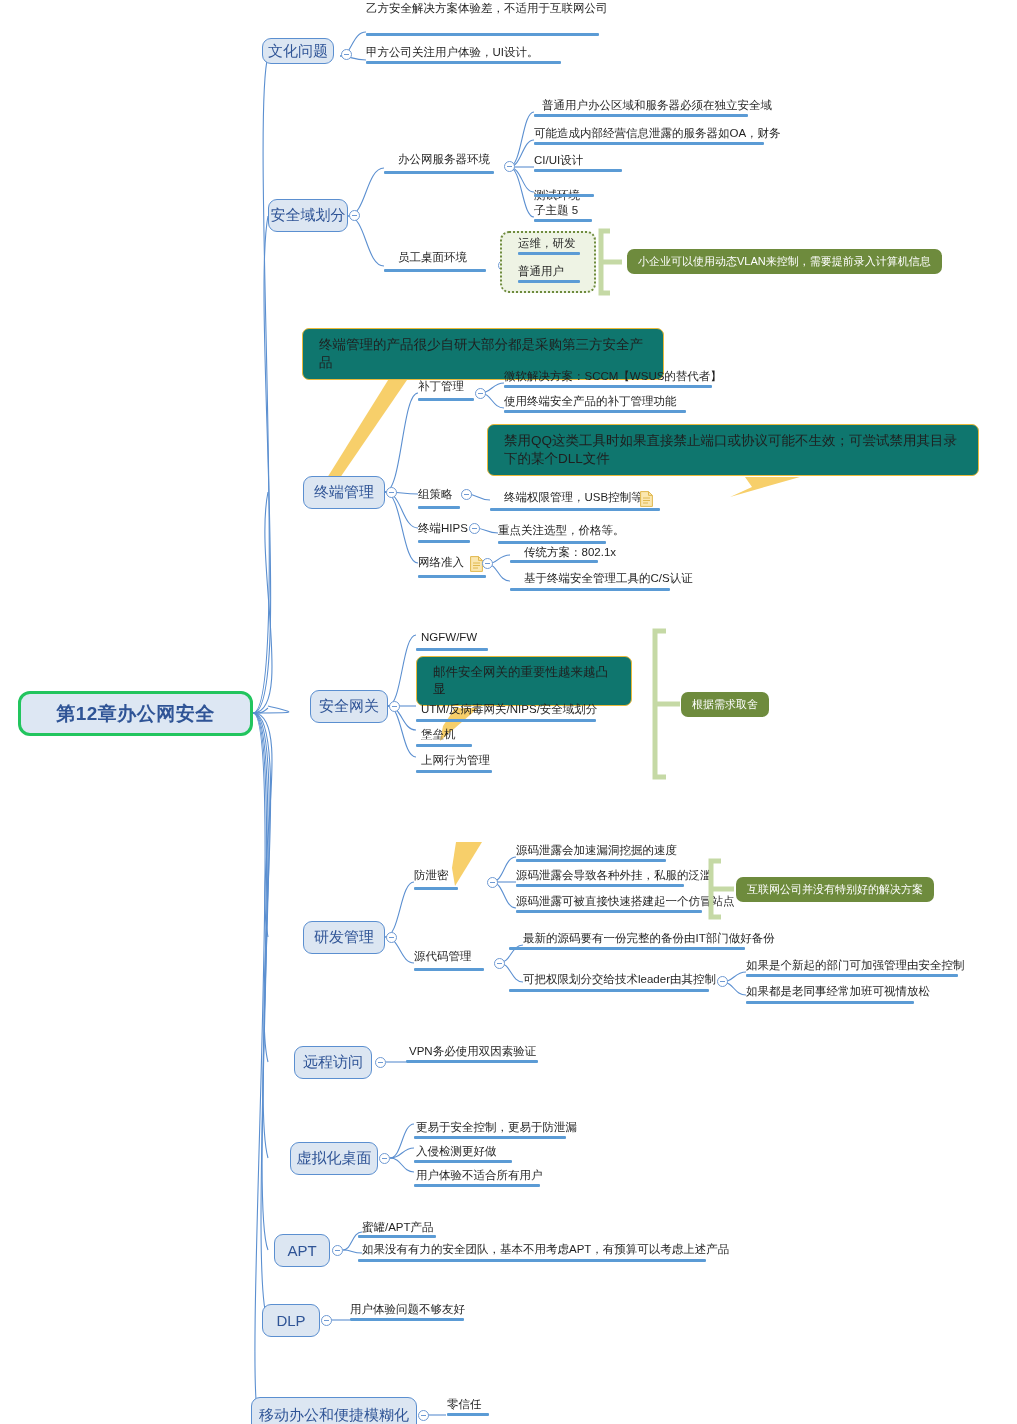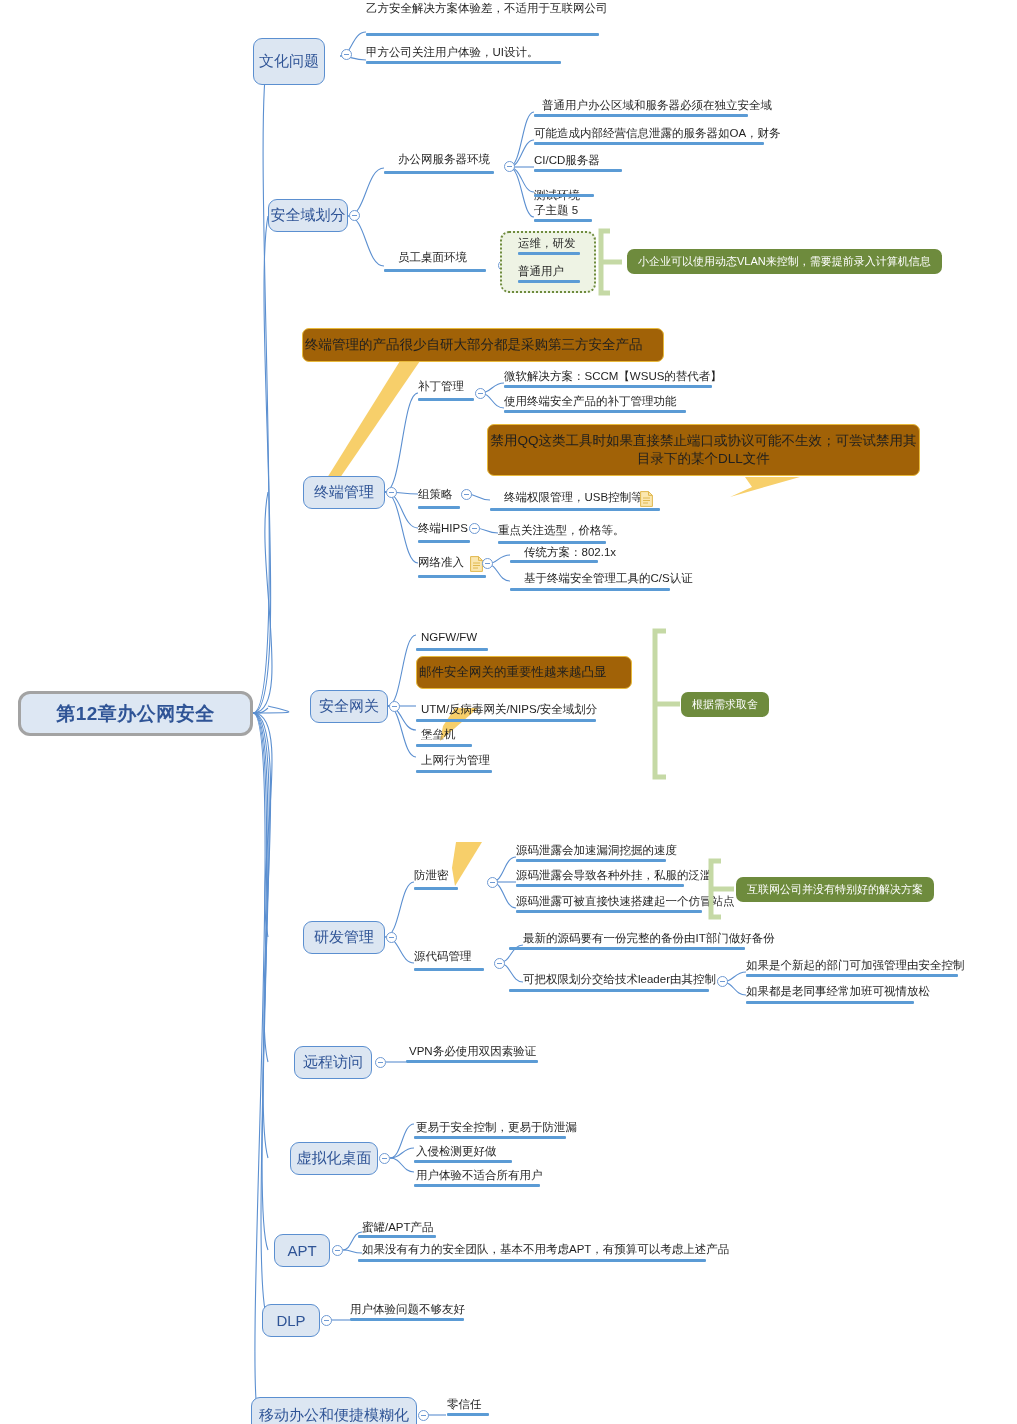--- a/index.html
+++ b/index.html
@@ -8,21 +8,21 @@
     font-family:"Liberation Sans","DejaVu Sans",sans-serif;
     -webkit-font-smoothing:antialiased;
   }
   #canvas{position:absolute;inset:0;width:1017px;height:1424px;}
   #links{position:absolute;left:0;top:0;width:1017px;height:1424px;pointer-events:none;}
 
   
   .node{position:absolute;box-sizing:border-box;}
 
   .root{
-    background:#dde7f3;border:3px solid #a3a3a3;border-radius:12px;
+    background:#dde7f3;border:3px solid #22c55e;border-radius:12px;
     color:#2f5496;font-size:19px;font-weight:bold;letter-spacing:.5px;
     display:flex;align-items:center;justify-content:center;
     text-align:center;
   }
   .lvl1{
     background:#dce6f2;border:1.6px solid #5b8fd0;border-radius:9px;
     color:#2f5496;font-size:15px;
     display:flex;align-items:center;justify-content:center;
     white-space:nowrap;padding:0 10px;
   }
@@ -45,23 +45,23 @@
     content:"";position:absolute;left:2px;top:4px;width:5px;height:1px;
     background:#6f9ad3;
   }
 
   
   .note-icon{position:absolute;width:13px;height:16px;}
 
   
   .callout{
     position:absolute;box-sizing:border-box;
-    background:#a16207;border:1.4px solid #e8b93a;border-radius:7px;
+    background:#0f766e;border:1.4px solid #e8b93a;border-radius:7px;
     color:#1f1f1f;font-size:13.5px;line-height:1.35;
-    padding:7px 2px;
+    padding:7px 16px;
   }
   .callout.small{font-size:12.5px;}
 
   
   .sum-label{
     position:absolute;background:#6e8b3d;border-radius:7px;color:#ffffff;
     font-size:11px;padding:5px 11px;white-space:nowrap;
     display:flex;align-items:center;
   }
   .bracket{position:absolute;}
@@ -159,21 +159,21 @@
       <path d="M745,477 L800,477 L730,497 L752,487 Z"></path>
       <path d="M455,708 L478,708 L440,741 L443,726 Z"></path>
       <path d="M456,842 L482,842 L455,886 L452,868 Z"></path>
     </g>
   </svg>
 
   <div class="node root" style="left:18px;top:691px;width:235px;height:45px;">
     <span>第12章办公网安全</span>
   </div>
 
-  <div class="node lvl1" style="left:253px;top:38px;width:72px;height:47px;text-align:center;">
+  <div class="node lvl1" style="left:262px;top:38px;width:72px;height:26px;text-align:center;">
     <span>文化问题</span>
   </div>
   <div class="toggle" style="left:341px;top:49px;"></div>
 
   <div class="node leaf" style="left:366px;top:1px;align-items:flex-end;">
     <span>乙方安全解决方案体验差，不适用于互联网公司</span>
   </div>
   <div class="ul-bar" style="left:366px;top:33px;width:233px;"></div>
 
   <div class="node leaf" style="left:366px;top:45px;">
@@ -196,21 +196,21 @@
     <span>普通用户办公区域和服务器必须在独立安全域</span>
   </div>
   <div class="ul-bar" style="left:534px;top:114px;width:214px;"></div>
 
   <div class="node leaf" style="left:534px;top:126px;">
     <span>可能造成内部经营信息泄露的服务器如OA，财务</span>
   </div>
   <div class="ul-bar" style="left:534px;top:142px;width:230px;"></div>
 
   <div class="node leaf" style="left:534px;top:153px;">
-    <span>CI/CD服务器</span>
+    <span>CI/UI设计</span>
   </div>
   <div class="ul-bar" style="left:534px;top:169px;width:88px;"></div>
 
   <div class="node leaf" style="left:534px;top:188px;">
     <span>测试环境</span>
   </div>
   <div class="ul-bar" style="left:534px;top:194px;width:60px;"></div>
 
   <div class="node leaf" style="left:534px;top:203px;">
     <span>子主题 5</span>
@@ -260,21 +260,21 @@
   <div class="node leaf" style="left:504px;top:369px;">
     <span>微软解决方案：SCCM【WSUS的替代者】</span>
   </div>
   <div class="ul-bar" style="left:504px;top:385px;width:208px;"></div>
 
   <div class="node leaf" style="left:504px;top:394px;">
     <span>使用终端安全产品的补丁管理功能</span>
   </div>
   <div class="ul-bar" style="left:504px;top:410px;width:182px;"></div>
 
-  <div class="callout" style="left:487px;top:424px;width:433px;text-align:center;">
+  <div class="callout" style="left:487px;top:424px;width:492px;">
     <span>禁用QQ这类工具时如果直接禁止端口或协议可能不生效；可尝试禁用其目录下的某个DLL文件</span>
   </div>
 
   <div class="node lvl2" style="left:418px;top:487px;">
     <span>组策略</span>
   </div>
   <div class="ul-bar" style="left:418px;top:506px;width:42px;"></div>
   <div class="toggle" style="left:461px;top:489px;"></div>
 
   <div class="node leaf" style="left:504px;top:490px;">

